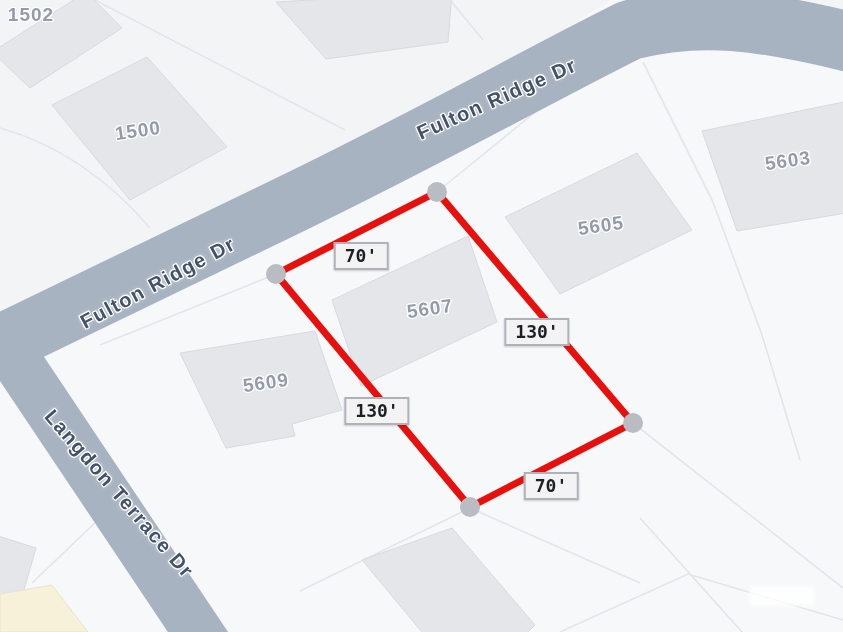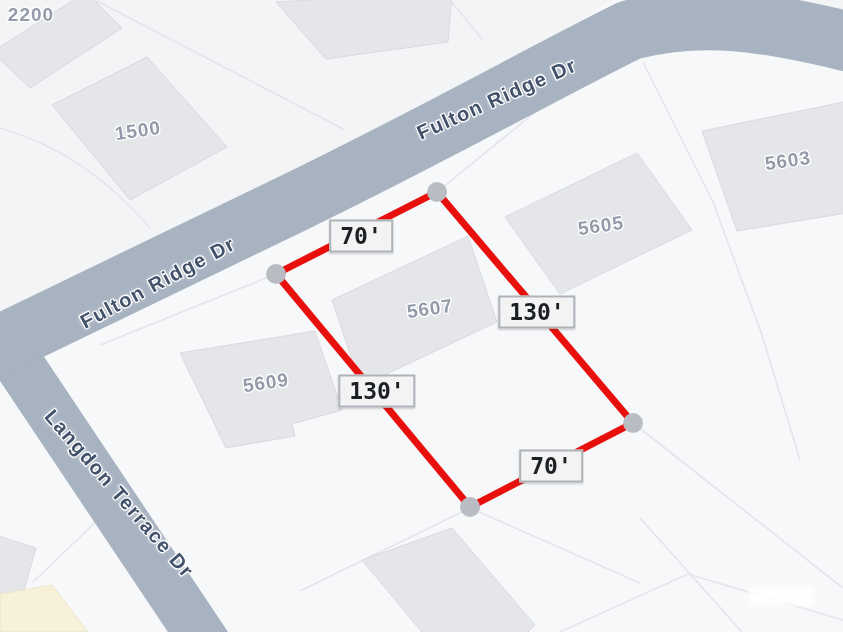--- a/index.html
+++ b/index.html
@@ -15,23 +15,23 @@
     text-shadow:0 1px 0 #fff,1px 0 0 #fff,-1px 0 0 #fff,0 -1px 0 #fff,
                 1px 1px 0 #fff,-1px -1px 0 #fff,1px -1px 0 #fff,-1px 1px 0 #fff,
                 0 0 4px #fff;
   }
   .house{
     font-weight:bold;font-size:19px;letter-spacing:1px;color:#939baa;
     text-shadow:0 1px 0 #fff,1px 0 0 #fff,-1px 0 0 #fff,0 -1px 0 #fff,
                 1px 1px 0 #fff,-1px -1px 0 #fff,1px -1px 0 #fff,-1px 1px 0 #fff;
   }
   .dim{
-    font-family:"DejaVu Sans Mono",monospace;font-weight:bold;font-size:23px;
+    font-family:"DejaVu Sans Mono",monospace;font-weight:bold;font-size:18px;
     color:#1c2024;background:#f3f3f4;border:2px solid #aeb3b9;
-    padding:1px 9px 2px 9px;box-shadow:0 1px 2px rgba(0,0,0,.18);
+    padding:1px 9px 2px 9px;box-shadow:0 1px 2px rgba(0,0,0,.18);margin-top:20px;
   }
   .wm1{
     position:absolute;font-weight:bold;font-size:27px;letter-spacing:1px;
     color:rgba(255,255,255,.85);
   }
   .wm2{
     position:absolute;width:66px;height:20px;border-radius:4px;
     background:rgba(255,255,255,.8);filter:blur(2px);
   }
 </style>
@@ -85,21 +85,21 @@
       <circle cx="437" cy="192" r="10"></circle>
       <circle cx="633" cy="423" r="10"></circle>
       <circle cx="470" cy="507" r="10"></circle>
     </g>
   </svg>
 
   <div class="lbl street" style="left:497px;top:99px;transform:translate(-50%,-50%) rotate(-24deg);">Fulton Ridge Dr</div>
   <div class="lbl street" style="left:158px;top:283px;transform:translate(-50%,-50%) rotate(-28deg);">Fulton Ridge Dr</div>
   <div class="lbl street" style="left:119px;top:494px;transform:translate(-50%,-50%) rotate(49deg);">Langdon Terrace Dr</div>
 
-  <div class="lbl house" style="left:31px;top:15px;">2200</div>
+  <div class="lbl house" style="left:31px;top:15px;">1502</div>
   <div class="lbl house" style="left:138px;top:131px;transform:translate(-50%,-50%) rotate(-8deg);">1500</div>
   <div class="lbl house" style="left:788px;top:161px;transform:translate(-50%,-50%) rotate(-8deg);">5603</div>
   <div class="lbl house" style="left:601px;top:226px;transform:translate(-50%,-50%) rotate(-8deg);">5605</div>
   <div class="lbl house" style="left:430px;top:309px;transform:translate(-50%,-50%) rotate(-8deg);">5607</div>
   <div class="lbl house" style="left:266px;top:383px;transform:translate(-50%,-50%) rotate(-8deg);">5609</div>
 
   <div class="lbl dim" style="left:361px;top:236px;">70'</div>
   <div class="lbl dim" style="left:537px;top:312px;">130'</div>
   <div class="lbl dim" style="left:377px;top:391px;">130'</div>
   <div class="lbl dim" style="left:551px;top:466px;">70'</div>

